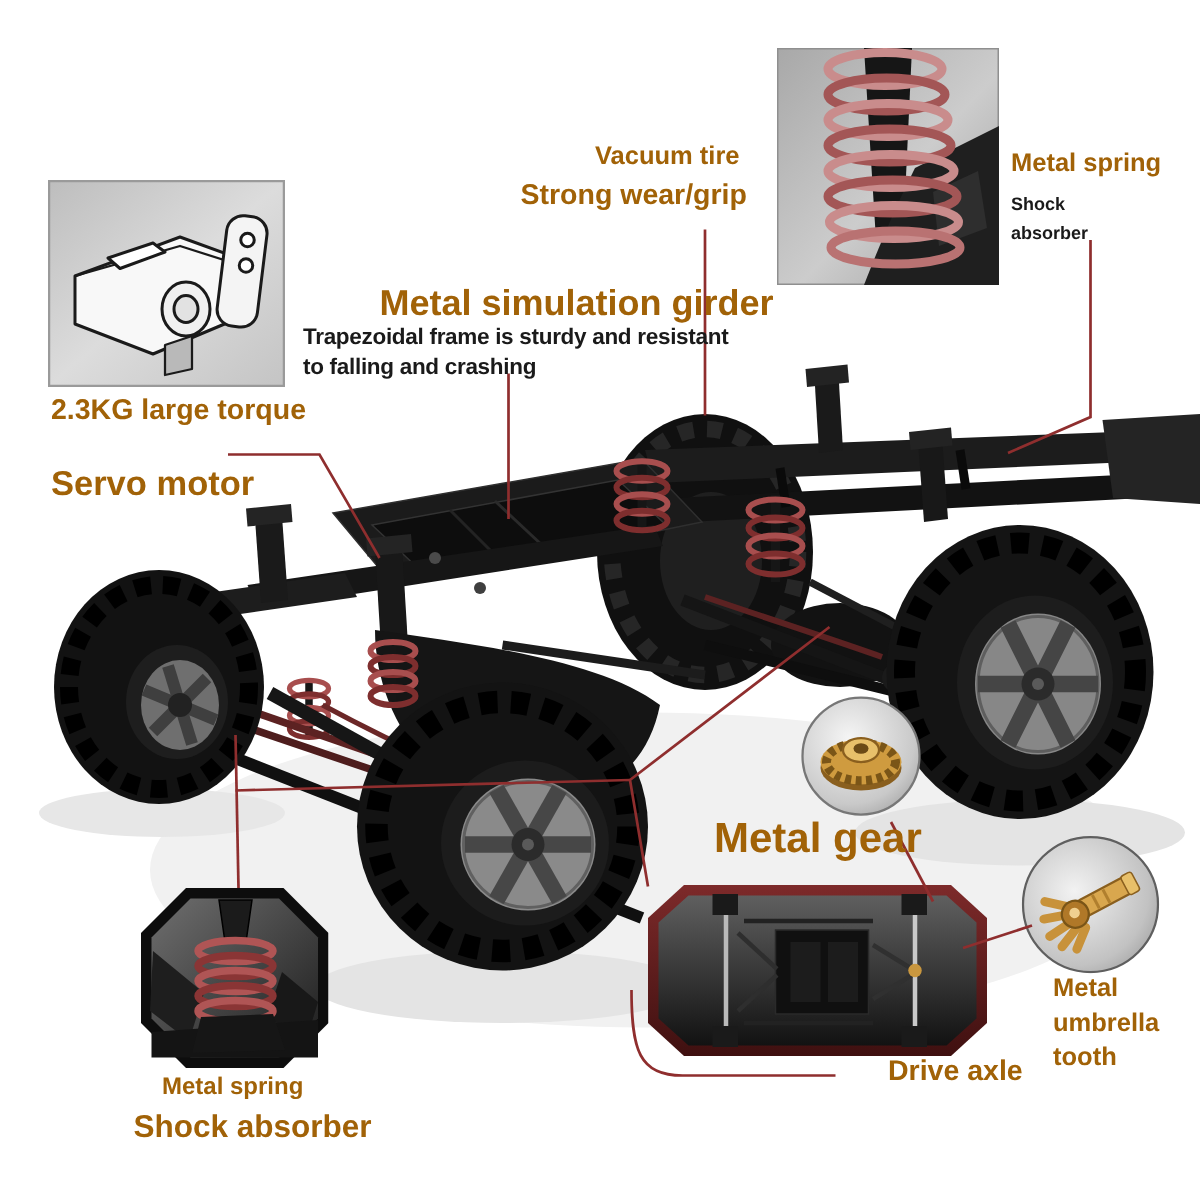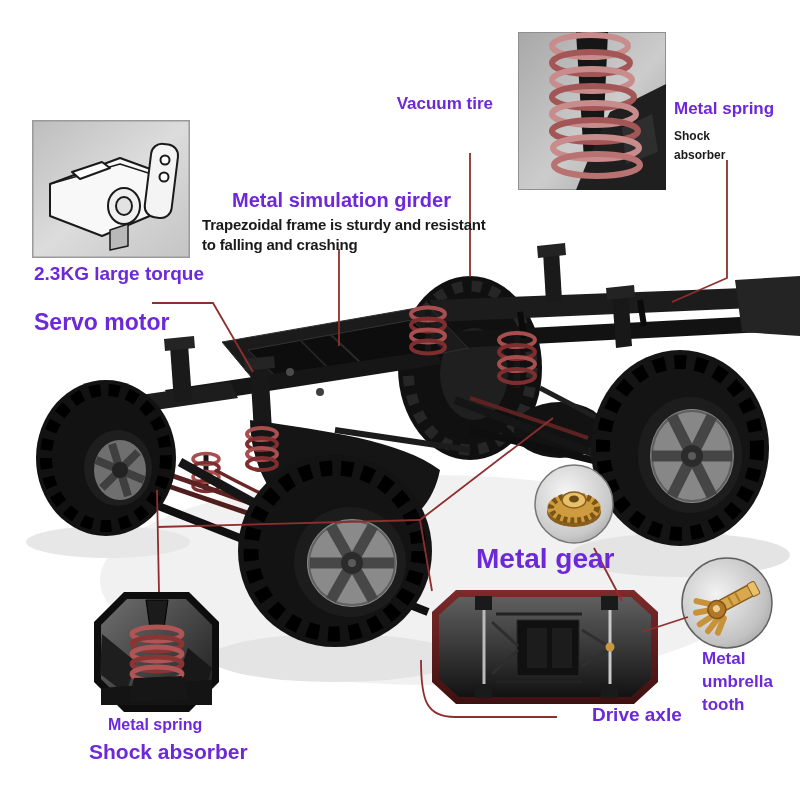--- a/index.html
+++ b/index.html
@@ -1,25 +1,25 @@
 <!DOCTYPE html>
 <html><head>
 <meta charset="utf-8">
 <style>
   html,body{margin:0;padding:0;background:#fff;}
   #stage{
     position:relative;width:800px;height:800px;background:#ffffff;overflow:hidden;
     font-family:"Liberation Sans",sans-serif;color:#141414;
   }
   .abs{position:absolute;}
-  .lbl{position:absolute;font-weight:bold;color:#6d28d9;line-height:1.15;white-space:nowrap;}
+  .lbl{position:absolute;font-weight:bold;color:#a16207;line-height:1.15;white-space:nowrap;}
   .lbl-sm{position:absolute;font-weight:bold;color:#1a1a1a;line-height:1.3;white-space:normal;}
   .t-vacuum   {left:380px;top:94px;width:113px;font-size:17px;text-align:right;}
   .t-grip     {left:347px;top:120px;font-size:19px;}
-  .t-girder   {left:232px;top:189px;font-size:20px;}
+  .t-girder   {left:253px;top:189px;font-size:24px;}
   .t-girderd  {left:202px;top:215px;width:290px;font-size:10.5px;letter-spacing:-0.2px;white-space:normal;}
   .t-torque   {left:34px;top:263px;font-size:19px;}
   .t-servo    {left:34px;top:309px;font-size:23px;}
   .t-springtr {left:674px;top:99px;font-size:17px;}
   .t-shocktr  {left:674px;top:127px;width:62px;font-size:12px;line-height:1.55;}
   .t-gear     {left:476px;top:543px;font-size:28px;}
   .t-umbrella {left:702px;top:648px;width:90px;font-size:17px;line-height:1.35;white-space:normal;}
   .t-axle     {left:561px;top:704px;font-size:19px;margin-left:31px;}
   .t-springbl {left:108px;top:716px;font-size:16px;}
   .t-shockbl  {left:89px;top:740px;font-size:21px;}
@@ -307,20 +307,21 @@
       <path d="M553,418 L420,520 L432,591"></path>
       <path d="M157,527 L420,520"></path>
       <path d="M157,490 L159,592"></path>
       <path d="M594,548 L622,601"></path>
       <path d="M642,632 L688,617"></path>
       <path d="M421,660 C421,700 426,717 455,717 L557,717"></path>
     </g>
   </svg>
 
   <div class="lbl t-vacuum">Vacuum tire</div>
+  <div class="lbl t-grip">Strong wear/grip</div>
   <div class="lbl t-girder">Metal simulation girder</div>
   <div class="lbl-sm t-girderd" style="font-size:15px;">Trapezoidal frame is sturdy and resistant to falling and crashing</div>
   <div class="lbl t-torque">2.3KG large torque</div>
   <div class="lbl t-servo">Servo motor</div>
   <div class="lbl t-springtr">Metal spring</div>
   <div class="lbl-sm t-shocktr">Shock absorber</div>
   <div class="lbl t-gear">Metal gear</div>
   <div class="lbl t-umbrella">Metal umbrella tooth</div>
   <div class="lbl t-axle">Drive axle</div>
   <div class="lbl t-springbl">Metal spring</div>

